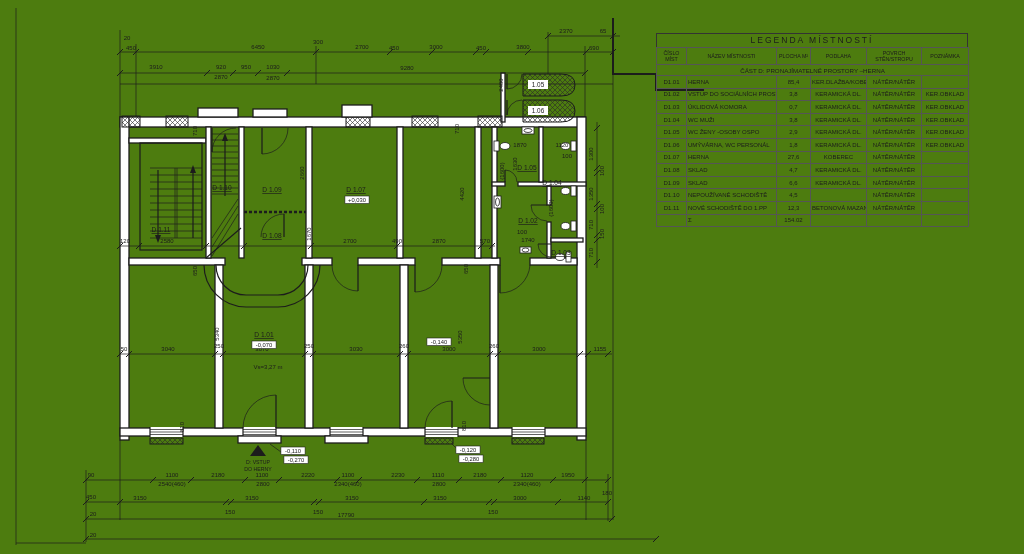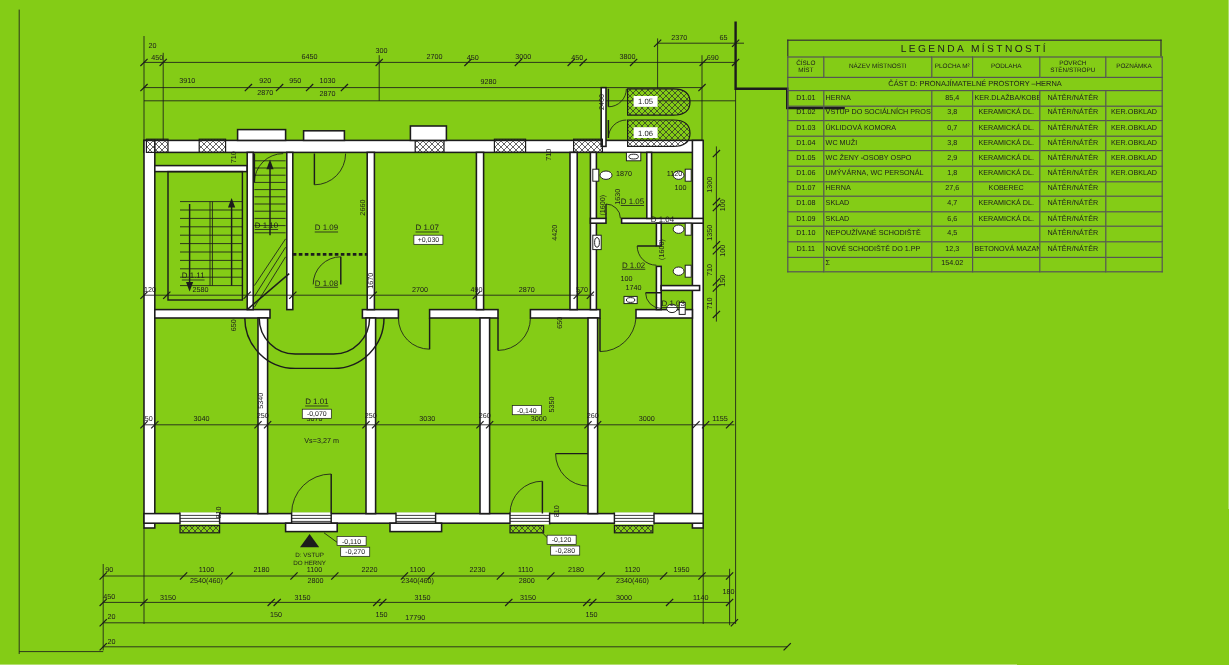--- a/index.html
+++ b/index.html
@@ -1,16 +1,16 @@
 <!DOCTYPE html>
 <html><head>
 <meta charset="utf-8">
 <style>
   html,body{margin:0;padding:0;background:#fff;}
-  .stage{position:relative;width:1024px;height:554px;background:#84cc16;overflow:hidden;
+  .stage{position:relative;width:1024px;height:554px;background:#4d7c0f;overflow:hidden;
          font-family:"Liberation Sans", sans-serif;color:#1c1c1c;}
   svg text{font-family:"Liberation Sans", sans-serif;fill:#1c1c1c;}
   svg .dim{font-size:6px;text-anchor:middle;}
   svg .note{font-size:6px;text-anchor:middle;}
   svg .tiny{font-size:5.2px;text-anchor:middle;}
   svg .room{font-size:6.6px;text-anchor:middle;text-decoration:underline;}
   svg .ramp{font-size:6.4px;text-anchor:middle;}
   svg .level{font-size:5.8px;text-anchor:middle;}
   .wall{fill:#fff;stroke:#1c1c1c;stroke-width:1.3;}
   .thin{fill:none;stroke:#1c1c1c;stroke-width:0.7;}

